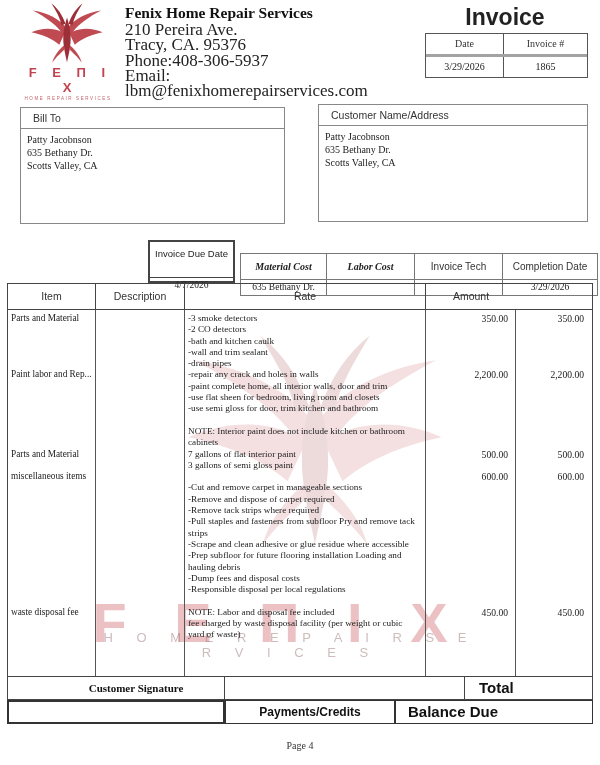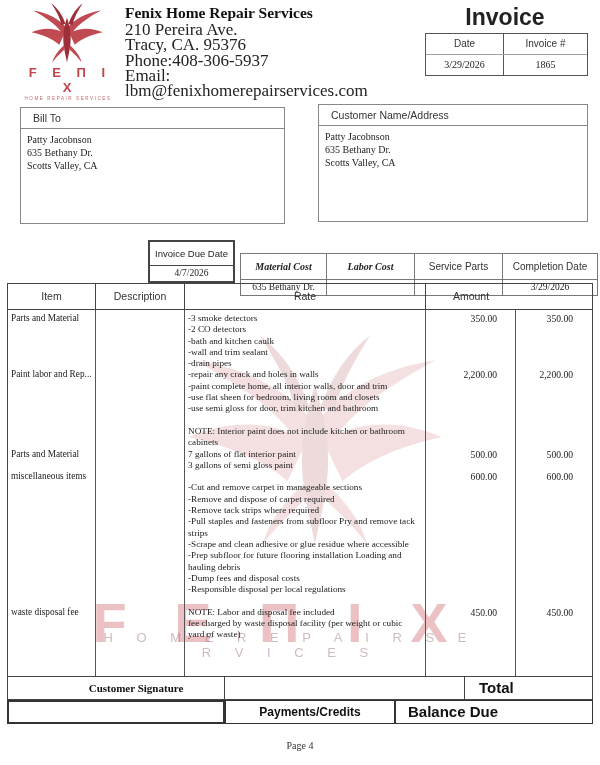--- a/index.html
+++ b/index.html
@@ -14,37 +14,37 @@
 
   .company { position:absolute; left:125px; top:4px; width:300px; }
   .company-name { font-family:"Liberation Serif", serif; font-weight:bold; font-size:15.5px; color:#111; }
   .company-line { font-family:"Liberation Serif", serif; font-size:17px; color:#222; line-height:15.3px; }
 
   .invoice-title { position:absolute; left:420px; top:4px; width:170px; text-align:center;
                    font-weight:bold; font-size:23px; color:#222; }
 
   .date-table { position:absolute; left:425px; top:33px; width:163px; border:1px solid #555; }
   .date-table .row { display:flex; }
-  .date-table .row:first-child { border-bottom:1px solid #a3a3a3; }
+  .date-table .row:first-child { border-bottom:3px solid #a3a3a3;font-family:Liberation Serif, serif; }
   .date-table .cell { height:20px; line-height:20px; text-align:center; }
   .date-table .c1 { width:78px; border-right:1px solid #555; }
   .date-table .c2 { flex:1; }
   .dt-head { font-size:10px; color:#333; }
   .dt-val { font-family:"Liberation Serif", serif; font-size:10px; color:#222; }
 
   
   .addr-box { position:absolute; border:1px solid #888; background:#fff; }
   .box-billto { left:20px; top:107px; width:265px; height:117px; }
   .box-customer { left:318px; top:104px; width:270px; height:118px; }
   .box-head { height:21px; line-height:21px; border-bottom:1px solid #888; font-size:10.5px; color:#333; padding-left:12px; }
   .box-body { padding:4px 6px; font-family:"Liberation Serif", serif; font-size:10px; color:#222; line-height:13px; }
 
   
   .due-box { position:absolute; left:148px; top:240px; width:87px; height:43px; border:2px solid #444; }
-  .due-head { height:24px; line-height:24px; border-bottom:1px solid #444; text-align:center; font-size:9.5px; color:#222; }
+  .due-head { height:36px; line-height:24px; border-bottom:1px solid #444; text-align:center; font-size:9.5px; color:#222; }
   .due-val { height:15px; line-height:15px; text-align:center; font-family:"Liberation Serif", serif; font-size:9.5px; color:#222; }
 
   .detail-table { position:absolute; left:240px; top:253px; width:358px; height:43px; border:1px solid #777; }
   .detail-table .row { display:flex; }
   .detail-table .hrow { border-bottom:1px solid #777; }
   .detail-table .cell { height:25px; line-height:25px; text-align:center; overflow:hidden; }
   .detail-table .vrow .cell { height:15px; line-height:15px; }
   .detail-table .c1 { width:86px; border-right:1px solid #777; }
   .detail-table .c2 { width:88px; border-right:1px solid #777; }
   .detail-table .c3 { width:88px; border-right:1px solid #777; }
@@ -62,21 +62,21 @@
   .tbl-body { position:absolute; left:7px; top:310px; width:586px; height:366px;
               border-left:1px solid #444; border-right:1px solid #444; padding-top:3px; z-index:1; }
   .vline { position:absolute; top:0; bottom:0; width:1px; background:#555; z-index:1; }
   .item-row { position:relative; display:grid; grid-template-columns:88px 89px 241px 90px 76px; z-index:2; }
   .cell-name { font-family:"Liberation Serif", serif; font-size:9.3px; color:#222; line-height:11.3px;
                padding-left:3px; white-space:nowrap; overflow:hidden; }
   .cell-desc { overflow:hidden; padding-left:3px; }
   .desc-line { font-family:"Liberation Serif", serif; font-size:9.2px; color:#222; line-height:11.3px;
                white-space:nowrap; }
   .cell-num { font-family:"Liberation Serif", serif; font-size:9.6px; color:#222; line-height:11.3px;
-              text-align:right; padding-right:19px; }
+              text-align:right; padding-right:8px; }
 
   
   .wm-phoenix { position:absolute; left:150px; top:325px; opacity:0.17; z-index:0; }
   .wm-word { position:absolute; left:78px; top:590px; width:400px; text-align:center; font-weight:bold;
              font-size:56px; letter-spacing:16px; color:rgba(197,72,82,0.34); z-index:0; }
   .wm-tag { position:absolute; left:90px; top:630px; width:400px; text-align:center;
             font-size:13px; letter-spacing:10px; color:rgba(158,120,122,0.5); z-index:0; }
 
   
   .foot-a { position:absolute; left:7px; top:676px; width:586px; height:24px; border:1px solid #444; display:flex; z-index:2;padding-left:40px; }
@@ -156,21 +156,21 @@
 
   <div class="due-box">
     <div class="due-head">Invoice Due Date</div>
     <div class="due-val">4/7/2026</div>
   </div>
 
   <div class="detail-table">
     <div class="row hrow">
       <div class="cell c1 lbl-italic">Material Cost</div>
       <div class="cell c2 lbl-italic">Labor Cost</div>
-      <div class="cell c3 lbl-sans">Service Parts</div>
+      <div class="cell c3 lbl-sans">Invoice Tech</div>
       <div class="cell c4 lbl-sans">Completion Date</div>
     </div>
     <div class="row vrow">
       <div class="cell c1 det-val">635 Bethany Dr.</div>
       <div class="cell c2 det-val"></div>
       <div class="cell c3 det-val"></div>
       <div class="cell c4 det-val">3/29/2026</div>
     </div>
   </div>
 

